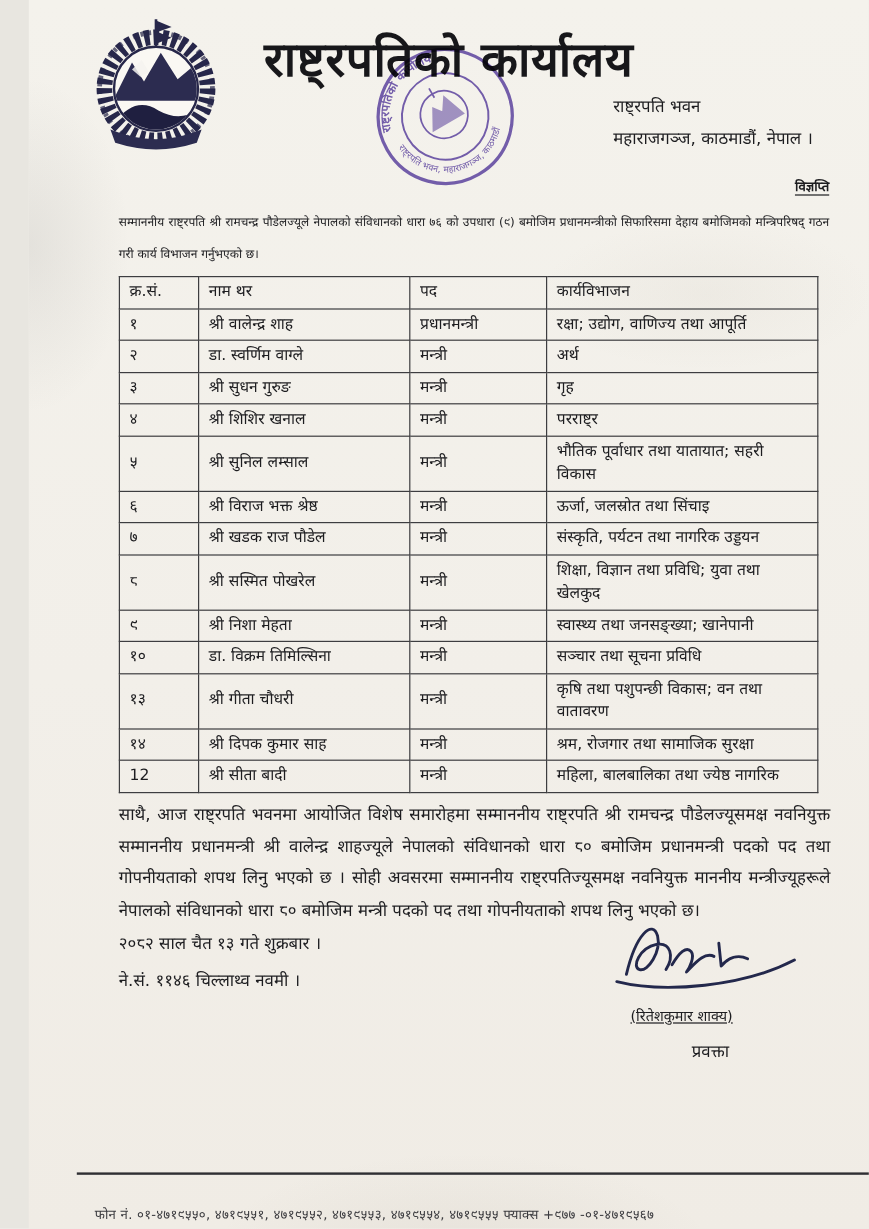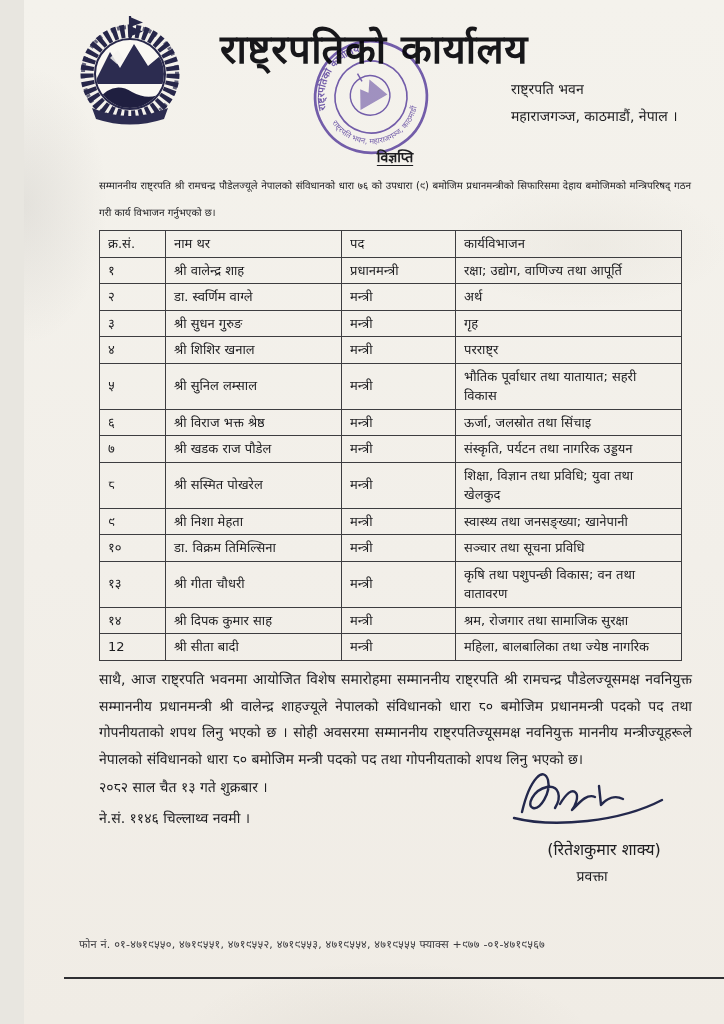--- a/index.html
+++ b/index.html
@@ -28,22 +28,22 @@
     font-size:40px;font-weight:bold;text-align:center;letter-spacing:.5px;
     color:#17171a;
   }
   .stamp{
     position:absolute;left:282px;top:34px;width:130px;height:126px;
     transform:rotate(-30deg);opacity:.82;mix-blend-mode:multiply;
   }
   .address{position:absolute;left:487px;top:76px;font-size:14px;line-height:27px;}
   
   .notice-heading{
-    position:absolute;left:75px;top:147px;width:592px;text-align:center;
-    font-size:14px;font-weight:bold;text-decoration:underline;
+    position:absolute;left:75px;top:147px;width:592px;text-align:right;
+    font-size:11px;font-weight:bold;text-decoration:underline;
     text-underline-offset:3px;
   }
   .intro{
     position:absolute;left:75px;top:162px;width:592px;
     font-size:10px;line-height:27px;text-align:justify;
   }
   
   table.cabinet{
     position:absolute;left:75px;top:230px;width:582px;
     border-collapse:collapse;font-size:13px;table-layout:fixed;
@@ -56,26 +56,26 @@
   table.cabinet th{font-weight:normal;}
   col.c-sn{width:66px;}col.c-name{width:176px;}col.c-pos{width:114px;}col.c-port{width:226px;}
   
   .closing{
     position:absolute;left:75px;top:652px;width:593px;
     font-size:14px;line-height:26.5px;text-align:justify;
   }
   .dates{position:absolute;left:75px;top:772px;font-size:14px;line-height:31px;}
   
   .sig-scrawl{position:absolute;left:478px;top:760px;width:168px;height:78px;}
-  .sig-name{position:absolute;left:480px;top:838px;width:200px;text-align:center;font-size:16px;}
+  .sig-name{position:absolute;left:444px;top:838px;width:200px;text-align:center;font-size:12px;text-decoration:underline;}
   .sig-role{position:absolute;left:468px;top:866px;width:200px;text-align:center;font-size:14px;}
   
   .footer-rule{position:absolute;left:40px;right:0;top:977px;border-top:2px solid #2f2f33;}
   .footer-phone{
-    position:absolute;left:0;top:936px;width:576px;text-align:center;
+    position:absolute;left:0;top:1004px;width:576px;text-align:center;
     font-size:11px;color:#3b3b3f;letter-spacing:.2px;
   }
 </style>
 </head>
 <body>
 
 <div class="paper">
 
   <svg class="emblem" viewBox="0 0 120 114" aria-hidden="true">
     <g stroke="#27274a" fill="none">

